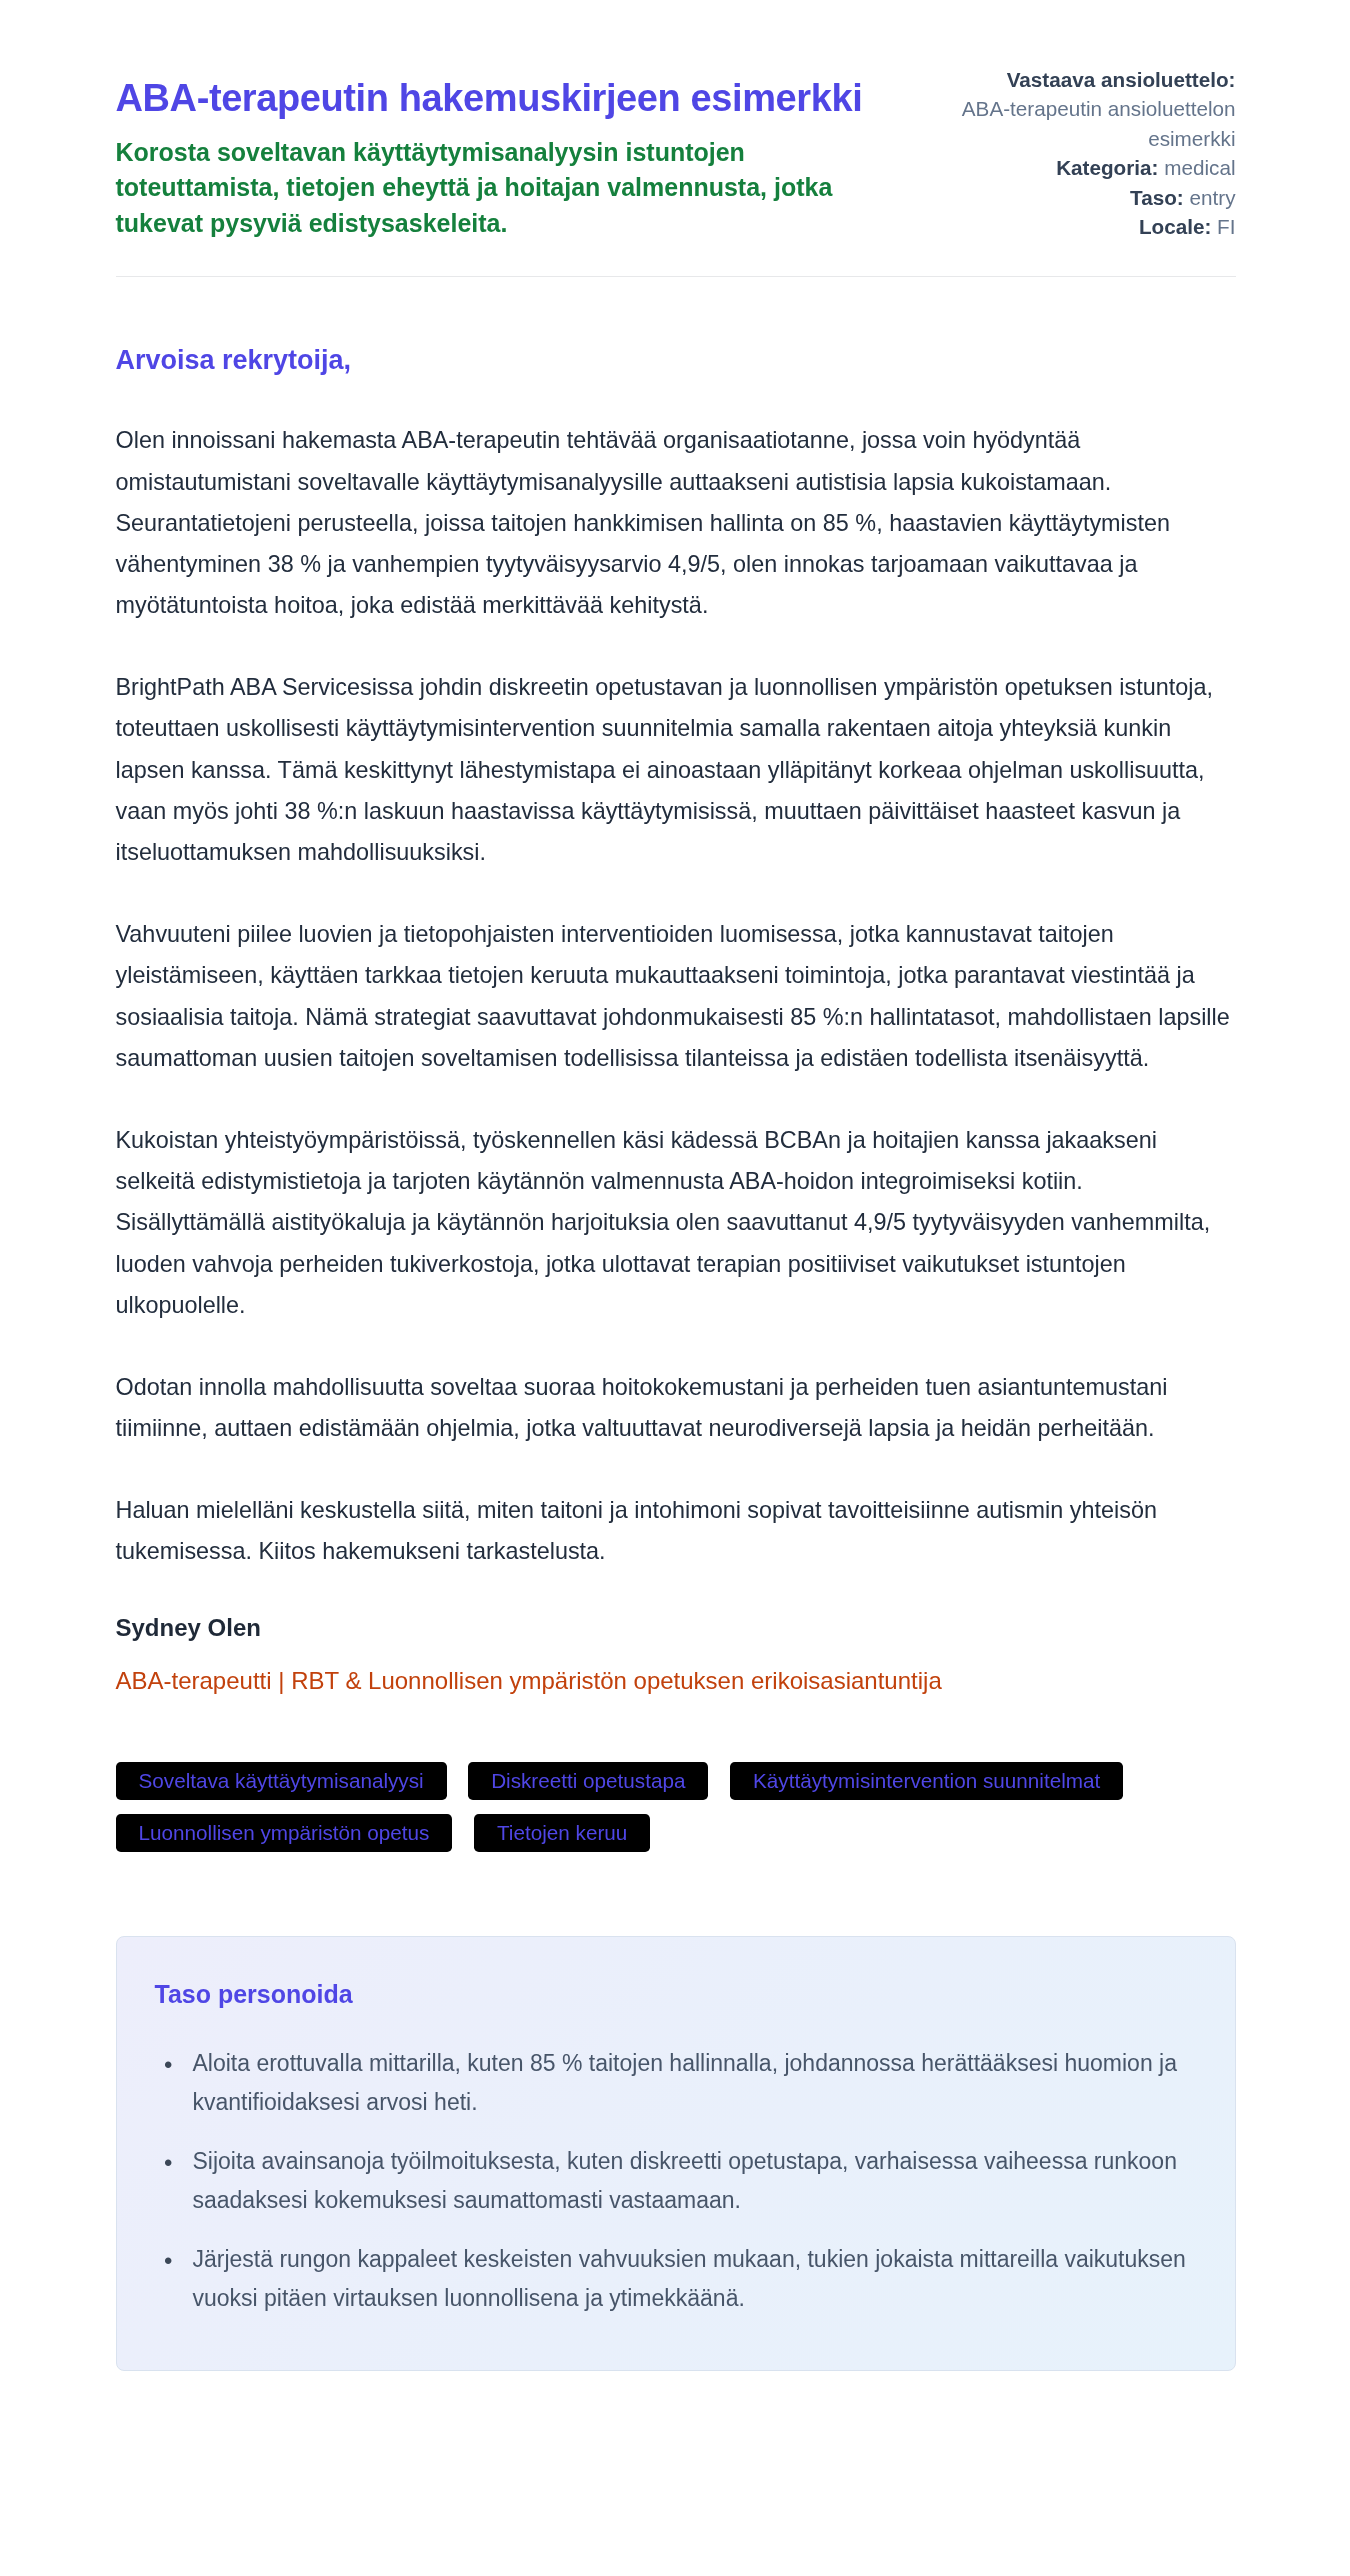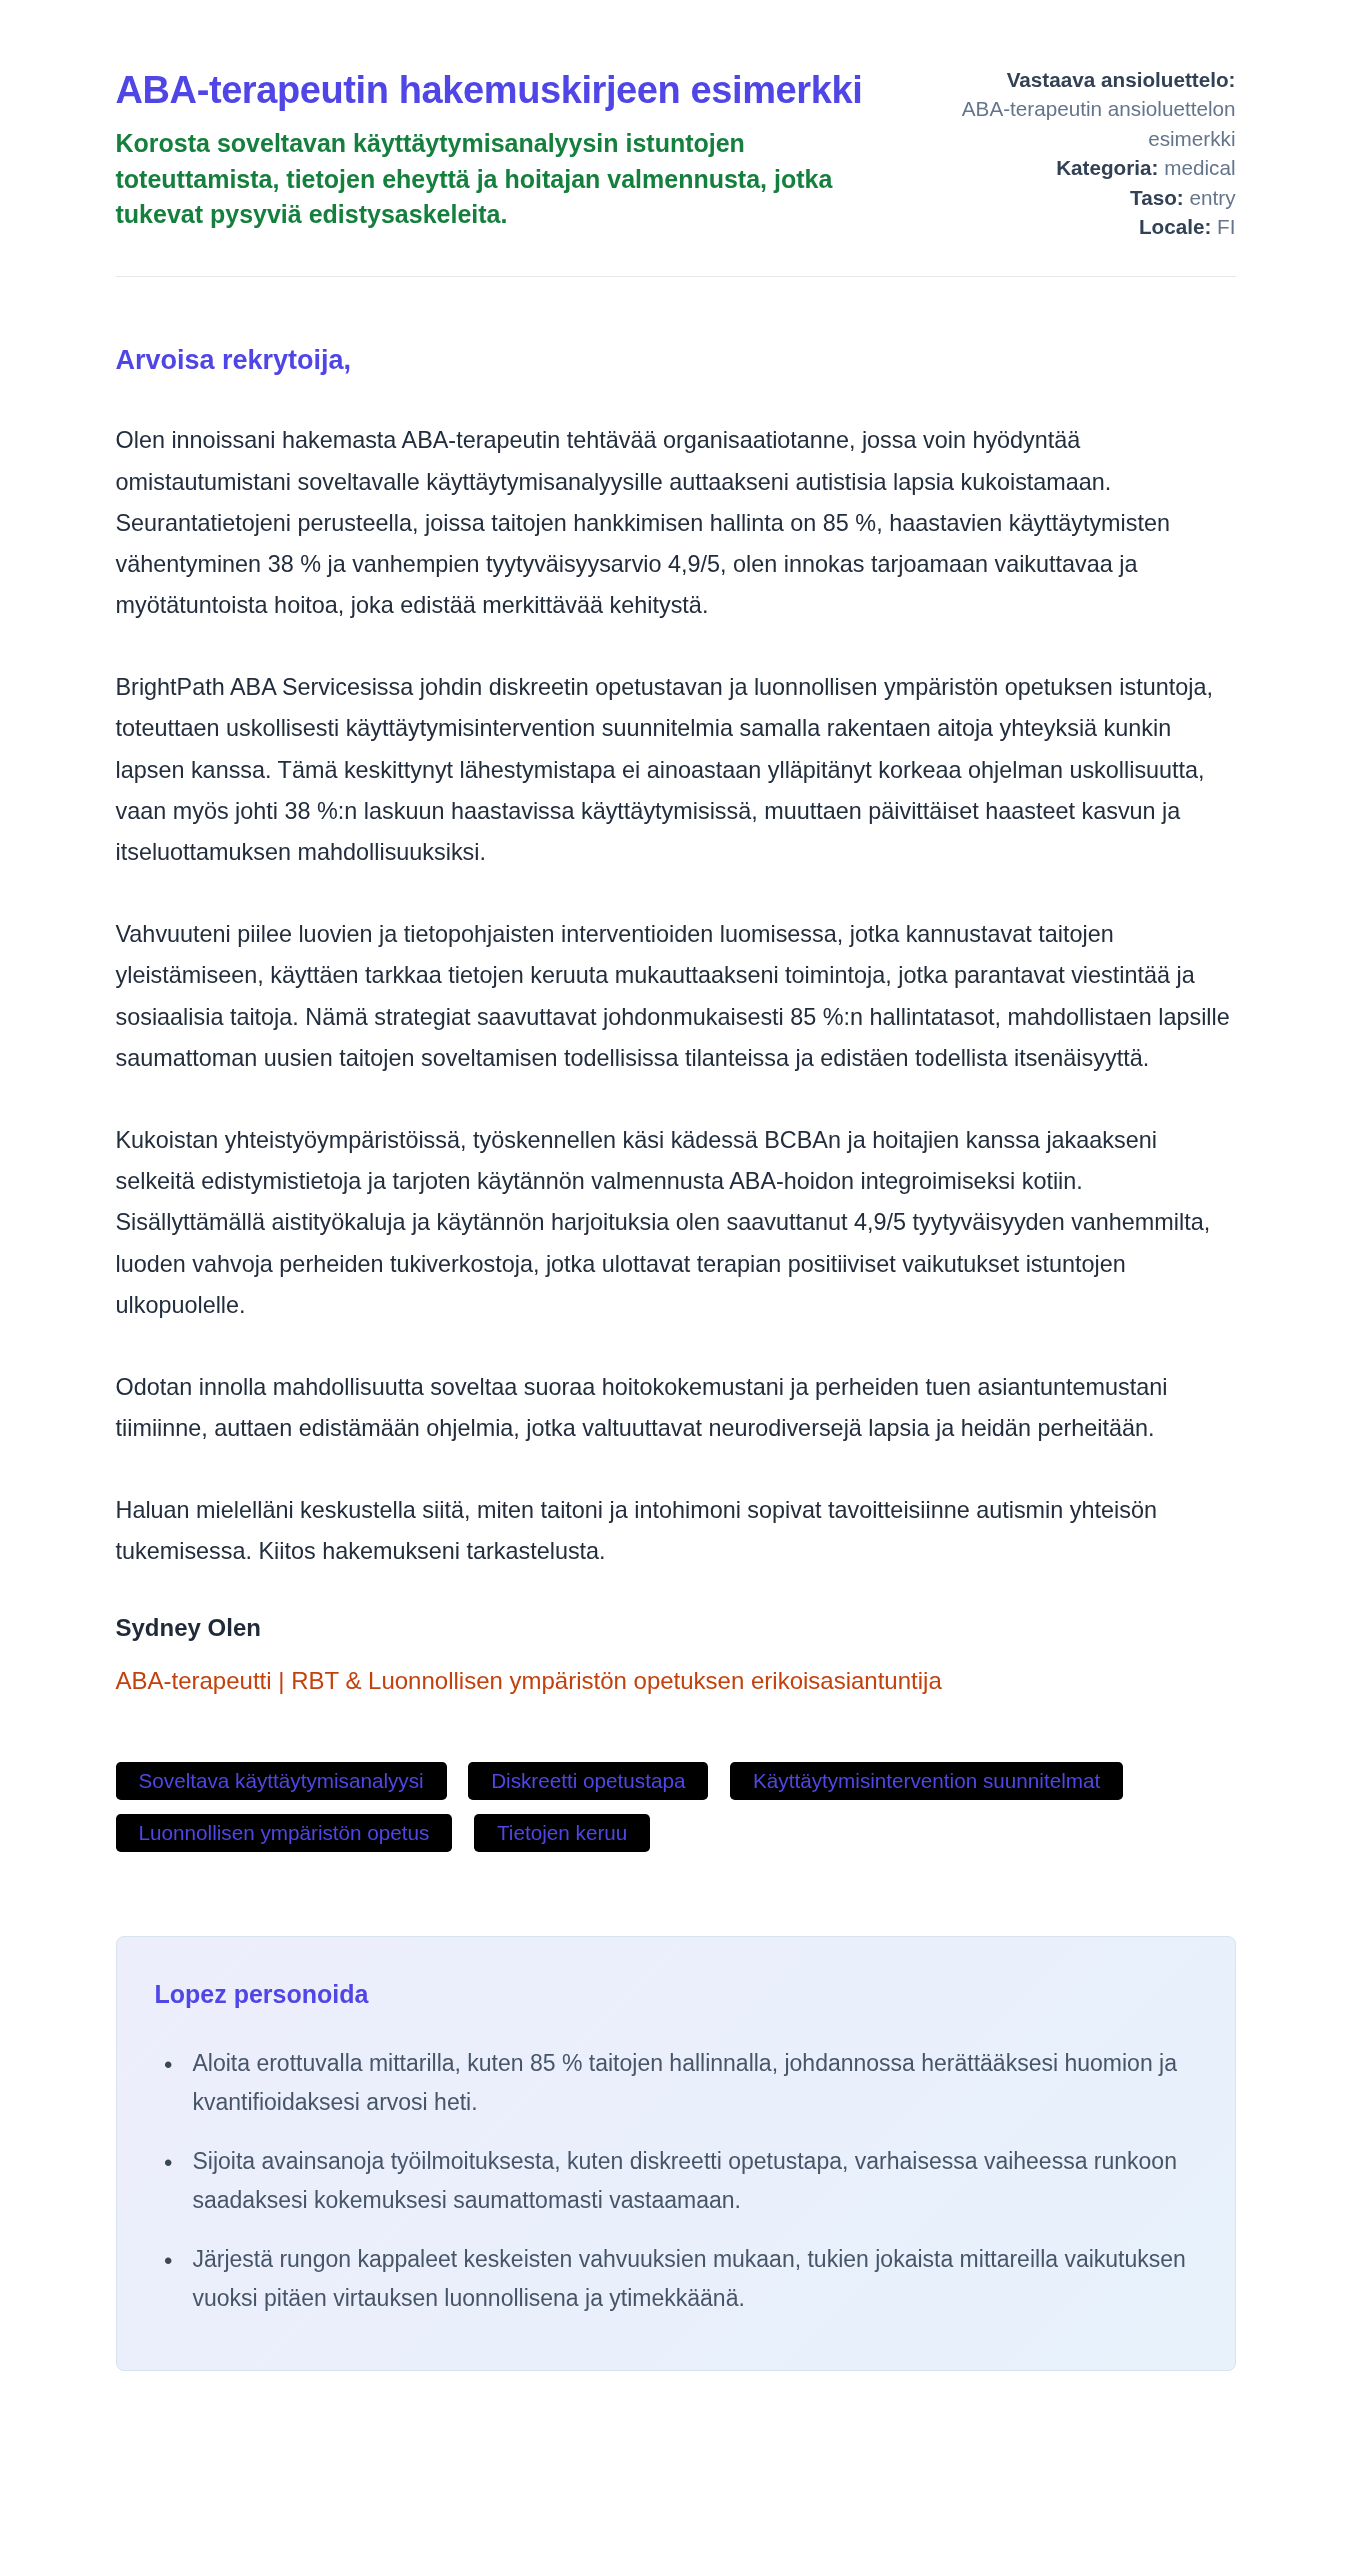--- a/index.html
+++ b/index.html
@@ -18,21 +18,21 @@
   .container {
     width: 1120px;
     margin: 0 auto;
     padding: 57px 0 76px;
   }
 
   
   .header {
     display: flex;
     justify-content: space-between;
-    align-items: center;
+    align-items: flex-end;
   }
   .header-text { max-width: 755px; }
   .page-title {
     margin: 0;
     font-size: 38px;
     line-height: 1.3;
     font-weight: 700;
     letter-spacing: -0.4px;
     color: #4f46e5;
   }
@@ -196,21 +196,21 @@
 
   <div class="tags">
     <span class="chip">Soveltava käyttäytymisanalyysi</span>
     <span class="chip">Diskreetti opetustapa</span>
     <span class="chip">Käyttäytymisintervention suunnitelmat</span>
     <span class="chip">Luonnollisen ympäristön opetus</span>
     <span class="chip">Tietojen keruu</span>
   </div>
 
   <div class="tips-box">
-    <h2 class="tips-title">Lopez personoida</h2>
+    <h2 class="tips-title">Taso personoida</h2>
     <ul class="tips-list">
       <li>Aloita erottuvalla mittarilla, kuten 85 % taitojen hallinnalla, johdannossa herättääksesi huomion ja kvantifioidaksesi arvosi heti.</li>
       <li>Sijoita avainsanoja työilmoituksesta, kuten diskreetti opetustapa, varhaisessa vaiheessa runkoon saadaksesi kokemuksesi saumattomasti vastaamaan.</li>
       <li>Järjestä rungon kappaleet keskeisten vahvuuksien mukaan, tukien jokaista mittareilla vaikutuksen vuoksi pitäen virtauksen luonnollisena ja ytimekkäänä.</li>
     </ul>
   </div>
 
 </div>
 
 

